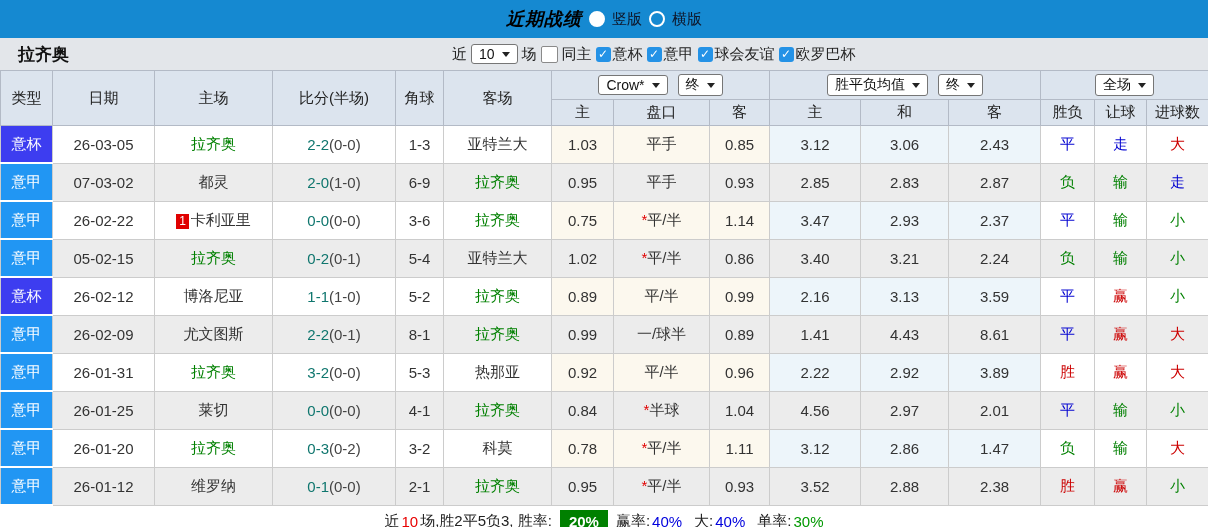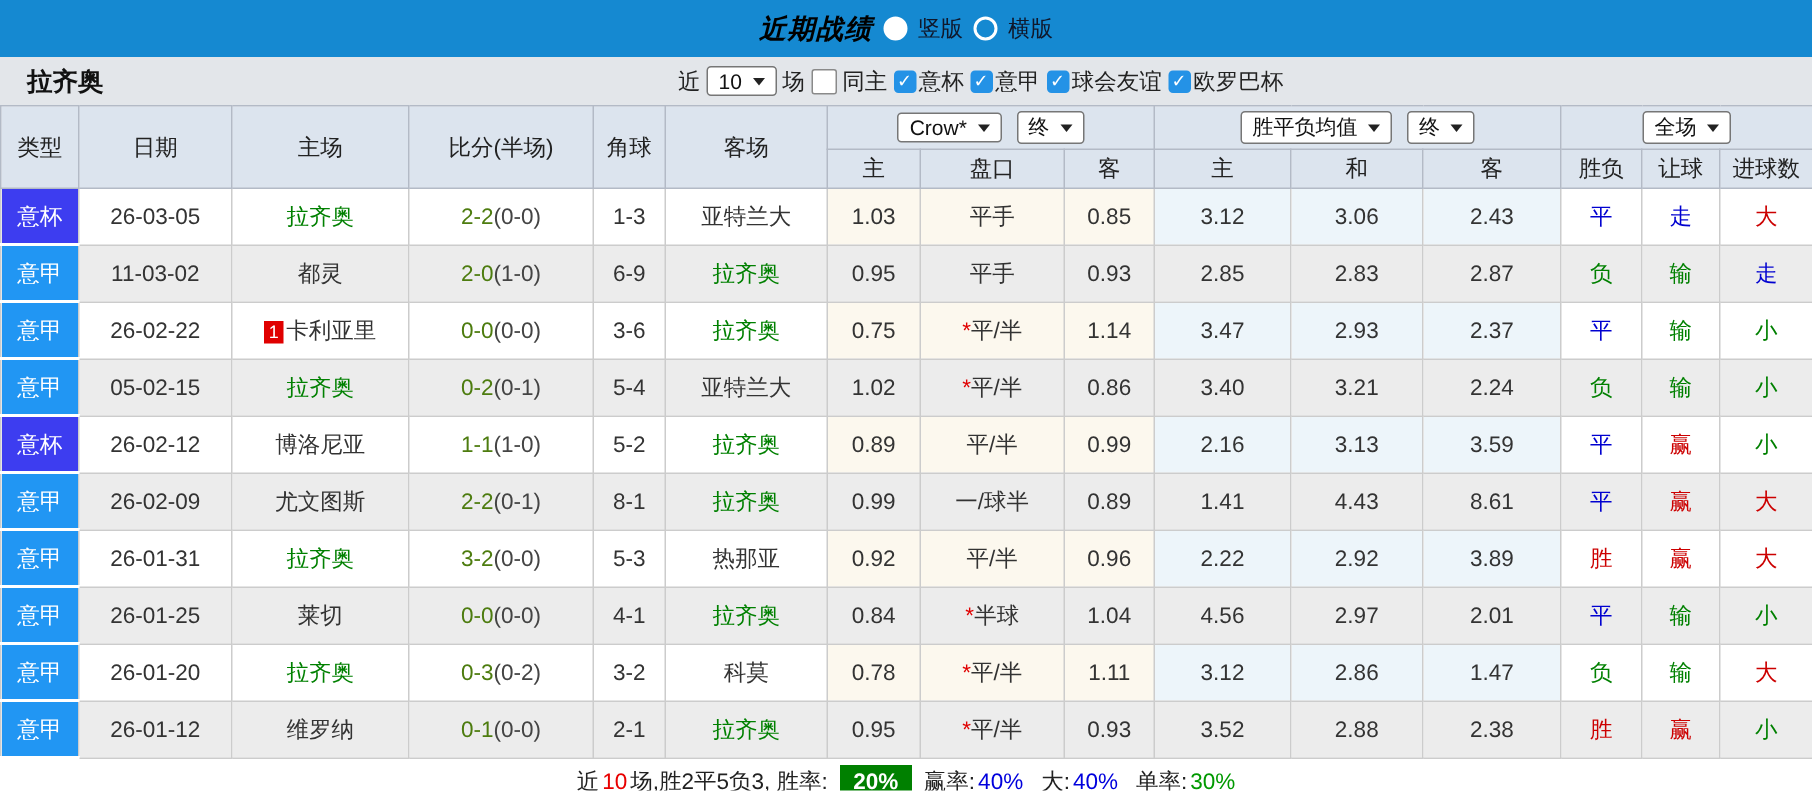--- a/index.html
+++ b/index.html
@@ -30,21 +30,21 @@
   .ddcell{display:flex;justify-content:center;align-items:center;gap:10px;}
   tbody td{border:1px solid #ccc;height:36px;text-align:center;color:#333;padding:0;overflow:hidden;white-space:nowrap;}
   tbody tr.even td{background:#ececec;}
   tbody td.cream{background:#fcf8ee;margin-left:16px;}
   tbody td.pale{background:#edf5fa;}
   td.c-type{color:#fff;border-bottom:2px solid #fff;border-top:0;font-size:15px;}
   td.c-type.cup{background:#3d3df0;}
   td.c-type.league{background:#2196f3;}
   .team-green{color:#008000;}
   .num-badge{background:#e00000;color:#fff;font-size:12px;padding:0 3px;margin-right:2px;display:inline-block;line-height:15px;}
-  .score-main{color:#4d7c0f;}
+  .score-main{color:#0f766e;}
   .score-half{color:#444;}
   .star{color:#e00000;}
   .c-red{color:#cc0000;}
   .c-blue{color:#0000d0;}
   .c-green{color:#008000;}
   
   .footer{height:31px;display:flex;align-items:center;justify-content:center;font-size:15px;color:#222;gap:2px;}
   .f-red{color:#e80000;}
   .f-blue{color:#0000dd;}
   .f-green{color:#009900;}
@@ -176,21 +176,21 @@
         <td class="cream">0.85</td>
         <td class="pale">3.12</td>
         <td class="pale">3.06</td>
         <td class="pale">2.43</td>
         <td class="c-blue">平</td>
         <td class="c-blue">走</td>
         <td class="c-red">大</td>
       </tr>
       <tr class="even">
         <td class="c-type league">意甲</td>
-        <td>11-03-02</td>
+        <td>07-03-02</td>
         <td><span class="">都灵</span></td>
         <td><span class="score-main">2-0</span><span class="score-half">(1-0)</span></td>
         <td>6-9</td>
         <td><span class="team-green">拉齐奥</span></td>
         <td class="cream">0.95</td>
         <td class="cream">平手</td>
         <td class="cream">0.93</td>
         <td class="pale">2.85</td>
         <td class="pale">2.83</td>
         <td class="pale">2.87</td>

